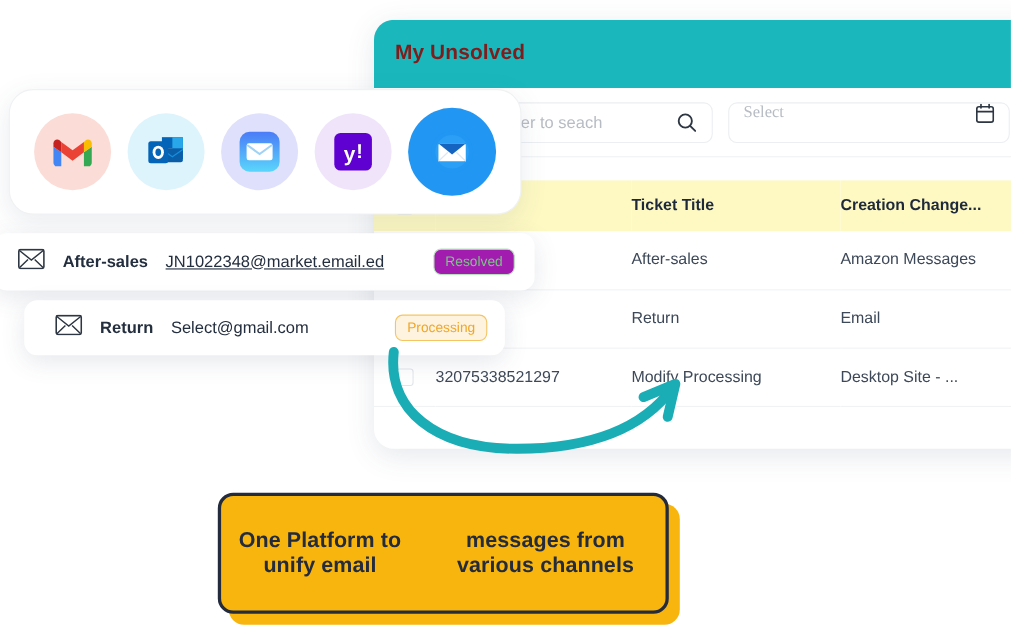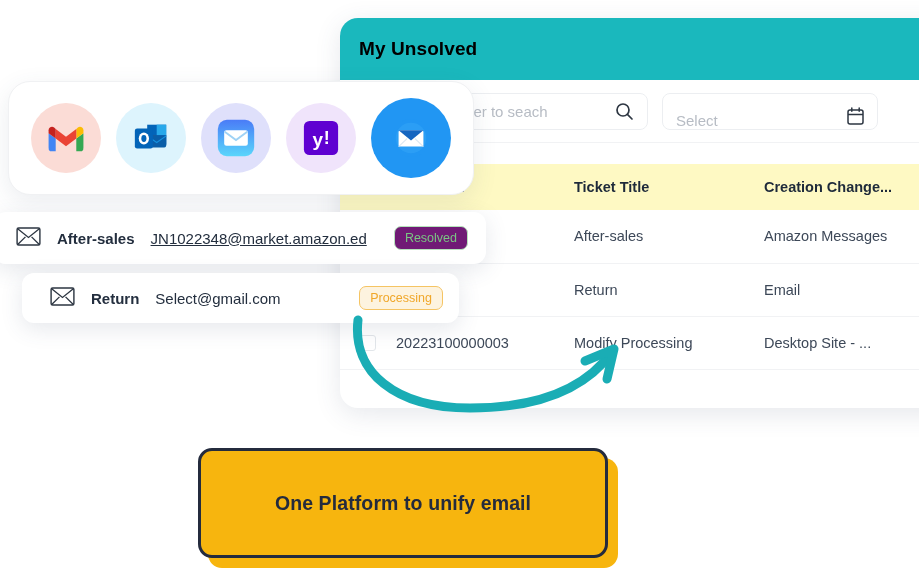--- a/index.html
+++ b/index.html
@@ -33,21 +33,21 @@
   }
 
   .app-header {
     height: 62px;
     background: #1ab8bd;
     display: flex;
     align-items: center;
     padding-left: 19px;
   }
   .app-header-title {
-    color: #000000;
+    color: #7f1d1d;
     font-size: 19px;
     font-weight: bold;
     letter-spacing: .1px;
   }
 
   .filter-bar {
     height: 62px;
     background: #ffffff;
     display: flex;
     align-items: center;
@@ -68,29 +68,30 @@
   }
   .search-box .ph {
     font-size: 15px;
     color: #b7bcc4;
     white-space: nowrap;
     overflow: hidden;
   }
   .search-icon svg { display: block; }
 
   .select-box {
-    width: 216px;
+    width: 256px;
     height: 37px;
     border: 1px solid #eceef1;
     border-radius: 8px;
     display: flex;
-    align-items: flex-end;
+    align-items: flex-start;
     padding: 0 13px;
     justify-content: space-between;
     background: #fff;
+    font-family: Liberation Serif, serif;
   }
   .select-box .ph {
     font-size: 15px;
     color: #b7bcc4;
   }
 
   .divider-row {
     height: 22px;
     border-top: 1px solid #f1f2f4;
     background: #fff;
@@ -199,21 +200,21 @@
 
   .badge {
     font-size: 12.5px;
     border-radius: 7px;
     padding: 4px 10px;
     white-space: nowrap;
     line-height: 1.15;
     border: 1px solid transparent;
   }
   .badge-resolved {
-    background: #701a75;
+    background: #a21caf;
     color: #7ac583;
     border-color: #b6e3bb;
   }
   .badge-processing {
     background: #fdf3df;
     color: #f0a72a;
     border-color: #f5c463;
   }
 
   .mailcard-1 .badge { margin-left: auto; margin-right: 18px; }
@@ -326,21 +327,21 @@
             <span class="row-chk"></span>
           </td>
           <td class="col-no">0000002</td>
           <td class="col-tt">Return</td>
           <td class="col-cc">Email</td>
         </tr>
         <tr>
           <td class="col-chk">
             <span class="row-chk"></span>
           </td>
-          <td class="col-no">20223100000003</td>
+          <td class="col-no">32075338521297</td>
           <td class="col-tt">Modify Processing</td>
           <td class="col-cc">Desktop Site - ...</td>
         </tr>
       </tbody>
     </table>
   </div>
 
   <div class="providers">
 
     <div class="prov" style="background:#fbdcd6">
@@ -401,21 +402,21 @@
   </div>
 
   <div class="mailcard mailcard-1">
     <span>
       <svg width="25" height="19" viewBox="0 0 26 20">
         <rect x="1" y="1" width="24" height="18" rx="1.6" fill="none" stroke="#2d3642" stroke-width="1.5"></rect>
         <path d="M1.6 1.8L13 11 24.4 1.8M1.6 18.4L9.8 10.4M24.4 18.4L16.2 10.4" fill="none" stroke="#2d3642" stroke-width="1.4"></path>
       </svg>
     </span>
     <span class="mc-subject">After-sales</span>
-    <span class="mc-email underline">JN1022348@market.amazon.ed</span>
+    <span class="mc-email underline">JN1022348@market.email.ed</span>
     <span class="badge badge-resolved">Resolved</span>
   </div>
 
   <div class="mailcard mailcard-2">
     <span>
       <svg width="25" height="19" viewBox="0 0 26 20">
         <rect x="1" y="1" width="24" height="18" rx="1.6" fill="none" stroke="#2d3642" stroke-width="1.5"></rect>
         <path d="M1.6 1.8L13 11 24.4 1.8M1.6 18.4L9.8 10.4M24.4 18.4L16.2 10.4" fill="none" stroke="#2d3642" stroke-width="1.4"></path>
       </svg>
     </span>
@@ -426,16 +427,17 @@
 
   <svg class="arrow-layer" viewBox="0 0 919 576">
     <path d="M358 320 C 352 372, 395 408, 470 408 C 545 408, 588 385, 612 352" fill="none" stroke="#1aadb5" stroke-width="9" stroke-linecap="round"></path>
     <path d="M585 361 L 614 349 L 607 379" fill="none" stroke="#1aadb5" stroke-width="9" stroke-linecap="round" stroke-linejoin="round"></path>
   </svg>
 
   <div class="callout-wrap">
     <div class="callout-fill"></div>
     <div class="callout-frame">
       <div class="callout-line">One Platform to unify email</div>
+      <div class="callout-line">messages from various channels</div>
     </div>
   </div>
 
 </div>
 
 </body></html>

